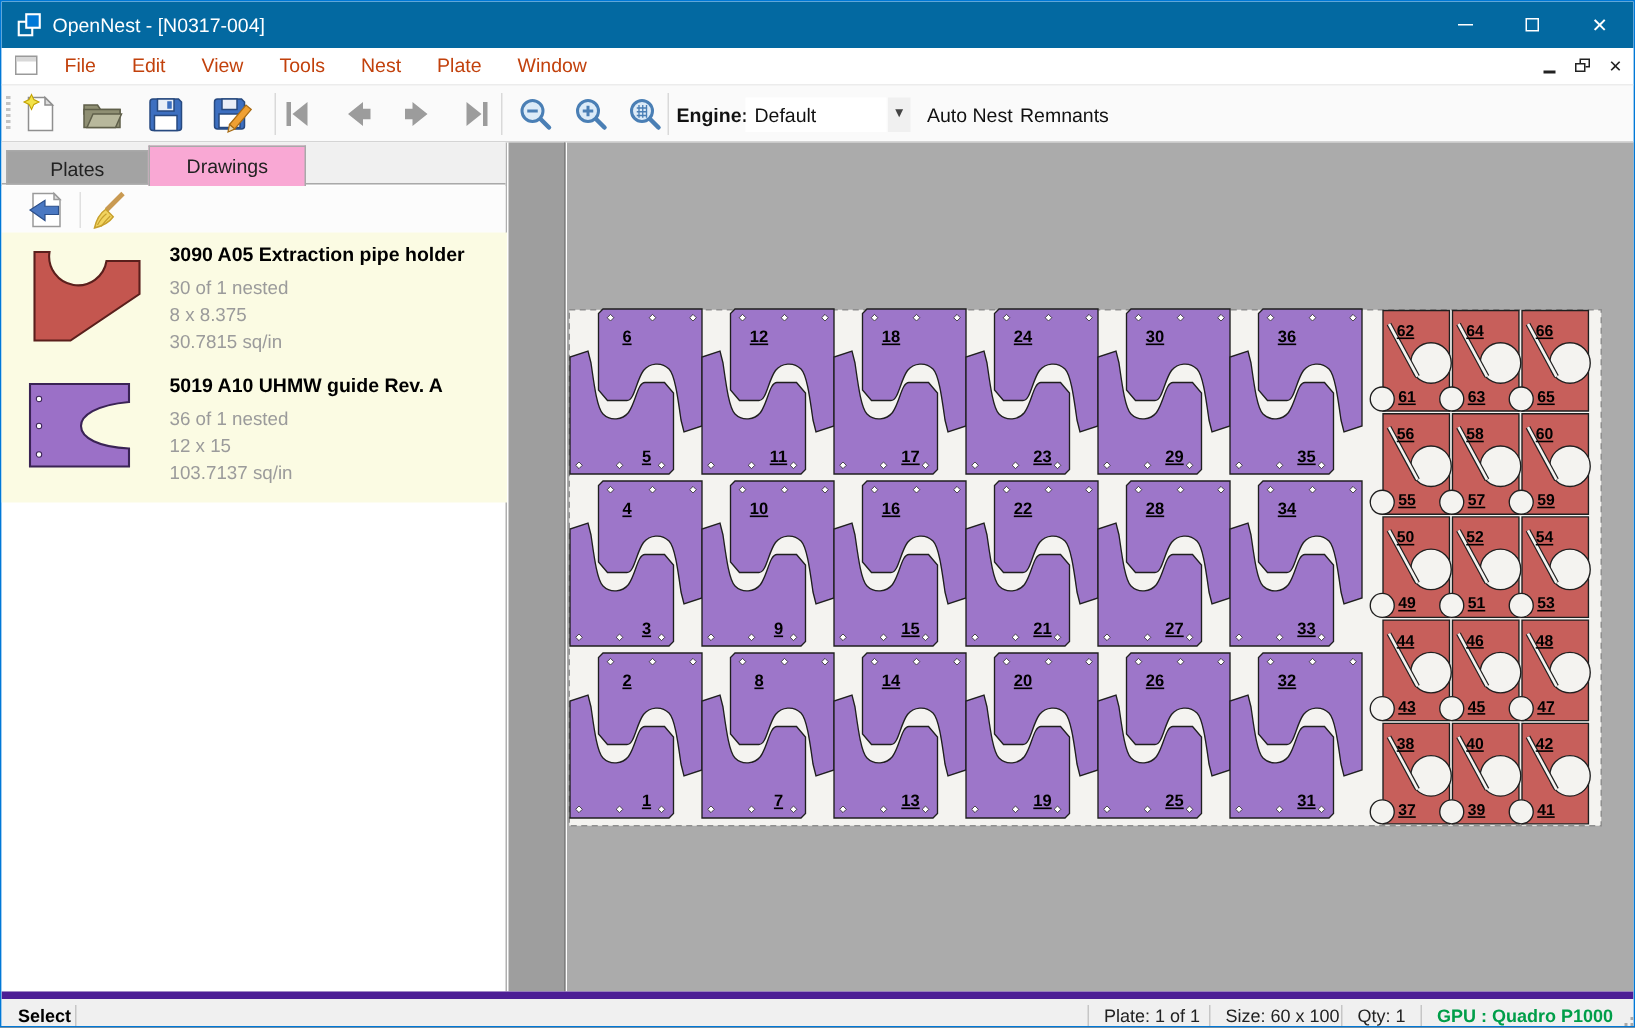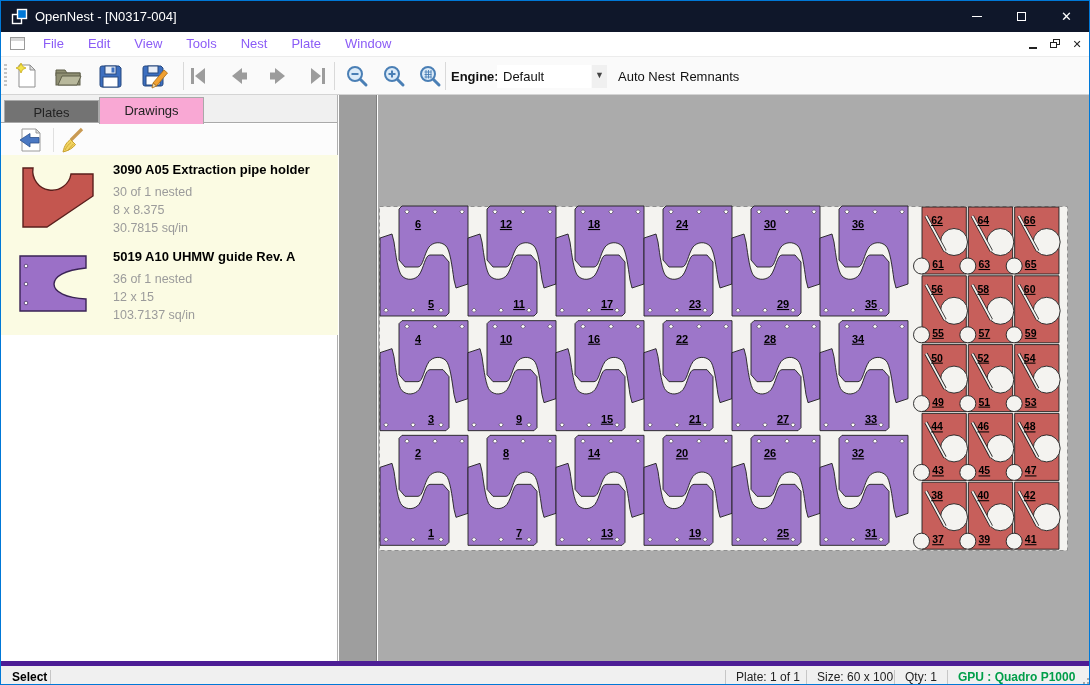--- a/index.html
+++ b/index.html
@@ -3,34 +3,34 @@
 <meta charset="utf-8">
 <style>
   html,body{margin:0;padding:0;background:#666;}
   *{box-sizing:border-box;}
   .window{
     position:relative;width:1090px;height:685px;overflow:hidden;
     font-family:"Liberation Sans","DejaVu Sans",sans-serif;
     background:#fff;border:1px solid #0078d7;
   }
   
-  .titlebar{position:absolute;left:0;top:0;width:100%;height:31px;background:#0f172a;color:#fff;}
+  .titlebar{position:absolute;left:0;top:0;width:100%;height:31px;background:#0369a1;color:#fff;}
   .titlebar .app-icon{position:absolute;left:10px;top:7px;width:17px;height:17px;}
   .titlebar .title{position:absolute;left:34px;top:0;line-height:31px;font-size:13px;color:#fff;}
   .cap-btn{position:absolute;top:0;width:45px;height:31px;display:flex;align-items:center;justify-content:center;color:#fff;}
   .cap-min{right:90px}.cap-max{right:45px}.cap-close{right:0}
   .cap-min .bar{width:10px;height:1px;background:#fff;}
   .cap-max .box{width:9px;height:9px;border:1px solid #fff;}
   .cap-close{font-size:13px;}
   
   .menubar{position:absolute;left:0;top:31px;width:100%;height:24px;background:#fff;}
   .menubar .mdi-doc-icon{position:absolute;left:9px;top:5px;width:15px;height:13px;border:1px solid #9a9a9a;background:#fff;}
   .menubar .mdi-doc-icon::before{content:"";position:absolute;left:0;top:0;right:0;height:3px;background:#d8d8d8;}
   .menu-items{position:absolute;left:30px;top:0;height:24px;display:flex;}
-  .menu-item{padding:0 12px;line-height:24px;font-size:13px;color:#8b5cf6;cursor:default;}
+  .menu-item{padding:0 12px;line-height:24px;font-size:13px;color:#c2410c;cursor:default;}
   .mdi-ctrls{position:absolute;right:4px;top:4px;height:16px;display:flex;gap:6px;align-items:center;}
   .mdi-btn{width:16px;height:15px;display:flex;align-items:center;justify-content:center;color:#222;}
   .mdi-min .bar{width:8px;height:2px;background:#222;margin-top:8px;}
   .mdi-restore{position:relative;width:10px;height:10px;}
   .mdi-restore::before{content:"";position:absolute;top:0;left:3px;width:5px;height:4px;border:1px solid #222;}
   .mdi-restore::after{content:"";position:absolute;top:3px;left:0;width:5px;height:4px;border:1px solid #222;background:#fff;}
   .mdi-close{font-size:11px;font-weight:bold;}
   
   .toolbar{position:absolute;left:0;top:55px;width:100%;height:39px;background:#fafafa;border-bottom:1px solid #d4d4d4;border-top:1px solid #ececec;}
   .tb-grip{position:absolute;left:3px;top:7px;width:3px;height:24px;
@@ -38,21 +38,21 @@
   .tb-btn{position:absolute;top:5px;width:30px;height:28px;display:flex;align-items:center;justify-content:center;}
   .tb-sep{position:absolute;top:5px;width:1px;height:28px;background:#d9d9d9;}
   .engine-label{position:absolute;left:450px;top:0;line-height:39px;font-size:13px;font-weight:bold;color:#111;}
   .engine-combo{position:absolute;left:496px;top:8px;width:94px;height:23px;background:#fff;font-size:13px;line-height:23px;padding-left:6px;color:#111;}
   .engine-drop{position:absolute;left:591px;top:8px;width:15px;height:23px;background:#f0f0f0;text-align:center;line-height:21px;font-size:9px;color:#444;}
   .tb-text-btn{position:absolute;top:0;line-height:39px;font-size:13px;color:#111;}
   
   .sidebar{position:absolute;left:0;top:94px;width:337px;height:566px;background:#fff;border-right:1px solid #b0b0b0;}
   .tabstrip{position:absolute;left:0;top:0;width:100%;height:28px;background:#f0f0f0;border-bottom:1px solid #a9a9a9;}
   .tab{position:absolute;font-size:13px;text-align:center;color:#222;}
-  .tab-inactive{left:3px;top:5px;width:95px;height:23px;line-height:23px;background:#737373;border:1px solid #a9a9a9;}
+  .tab-inactive{left:3px;top:5px;width:95px;height:23px;line-height:23px;background:#a3a3a3;border:1px solid #a9a9a9;}
   .tab-active{left:98px;top:2px;width:105px;height:27px;line-height:25px;background:#f9a8d4;border:1px solid #a9a9a9;border-bottom:none;z-index:2;}
   .subtoolbar{position:absolute;left:0;top:29px;width:100%;height:31px;background:#fcfcfc;}
   .sub-btn{position:absolute;top:3px;width:28px;height:26px;}
   .sub-sep{position:absolute;left:52px;top:4px;width:1px;height:24px;background:#e0e0e0;}
   .drawing-list{position:absolute;left:0;top:60px;width:337px;height:180px;background:#fbfbe3;}
   .drawing-item{position:absolute;left:0;width:100%;height:86px;}
   .thumb{position:absolute;}
   .d-title{position:absolute;left:112px;font-size:13px;font-weight:bold;color:#000;white-space:nowrap;}
   .d-line{position:absolute;left:112px;font-size:12.5px;color:#9b9b9b;white-space:nowrap;}
   

